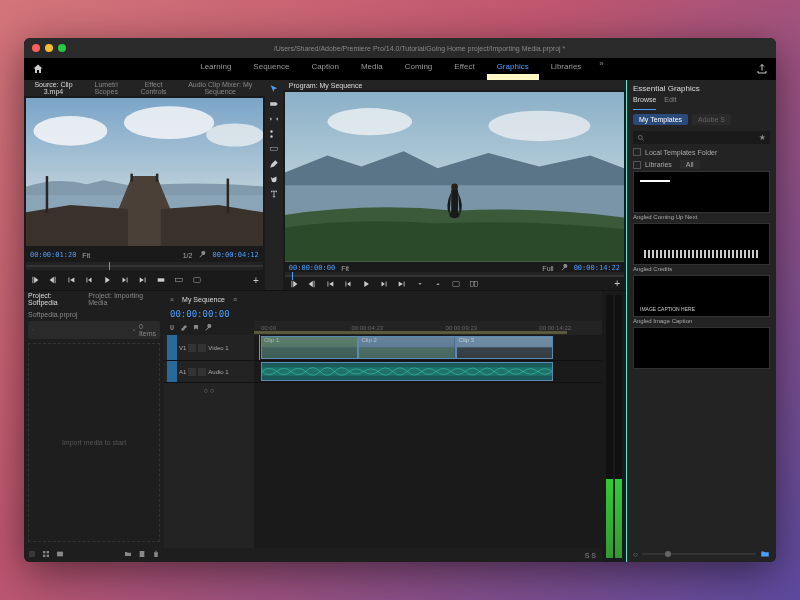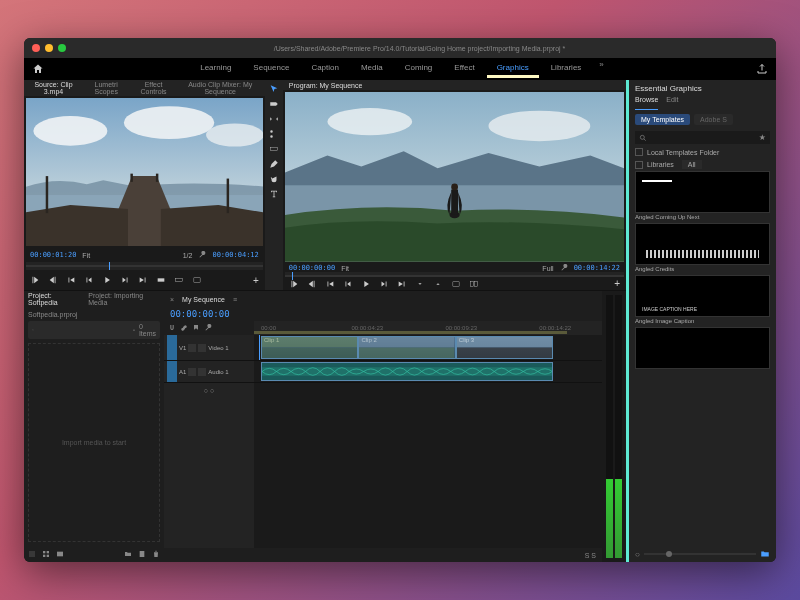--- a/index.html
+++ b/index.html
@@ -6,25 +6,25 @@
 body { background:linear-gradient(135deg,#d4757a 0%,#c0566f 40%,#5b4a9f 100%); width:800px; height:600px; overflow:hidden; position:relative; }
 .window { position:absolute; top:38px; left:24px; right:24px; bottom:38px; background:#1a1a1a; border-radius:6px; display:flex; flex-direction:column; font-size:8px; color:#aaa; overflow:hidden; box-shadow:0 10px 40px rgba(0,0,0,.5); }
 .titlebar { height:20px; background:#2a2a2a; display:flex; align-items:center; padding:0 8px; gap:5px; }
 .tl { width:8px; height:8px; border-radius:50%; }
 .tl.r{background:#ff5f57}.tl.y{background:#ffbd2e}.tl.g{background:#28c940}
 .titlebar .title { flex:1; text-align:center; font-size:7px; color:#888; }
 .menubar { height:22px; background:#000000; display:flex; align-items:center; padding:0 8px; gap:4px; }
 .home-ico { width:12px; height:12px; }
 .workspace-tabs { flex:1; display:flex; justify-content:center; gap:2px; }
 .ws-tab { padding:3px 10px; font-size:8px; color:#999; cursor:pointer; }
-.ws-tab.active { color:#4a9eff; border-bottom:3px solid #fef9c3; }
+.ws-tab.active { color:#4a9eff; border-bottom:6px solid #fef9c3; }
 .share-ico { width:12px; height:12px; }
 .content { flex:1; display:flex; overflow:hidden; }
 .left { flex:1; display:flex; flex-direction:column; }
-.right { width:150px; background:#232323; border-left:3px solid #5eead4; display:flex; flex-direction:column; }
+.right { width:150px; background:#232323; border-left:1px solid #5eead4; display:flex; flex-direction:column; }
 .monitors { height:210px; display:flex; }
 .src-panel { width:40%; display:flex; flex-direction:column;text-align:center; }
 .toolcol { width:18px; background:#232323; display:flex; flex-direction:column; align-items:center; padding-top:4px; gap:5px; }
 .toolcol .ti { width:10px; height:10px; color:#ccc; cursor:pointer; }
 .prog-panel { flex:1; display:flex; flex-direction:column; }
 .panel-tabs { height:16px; background:#232323; display:flex; align-items:center; padding:0 6px; gap:10px; font-size:7px; }
 .panel-tabs .pt { color:#888; cursor:pointer; }
 .panel-tabs .pt.active { color:#ddd; }
 .viewer { flex:1; background:#000; margin:2px; position:relative; }
 .viewer svg { width:100%; height:100%; }

